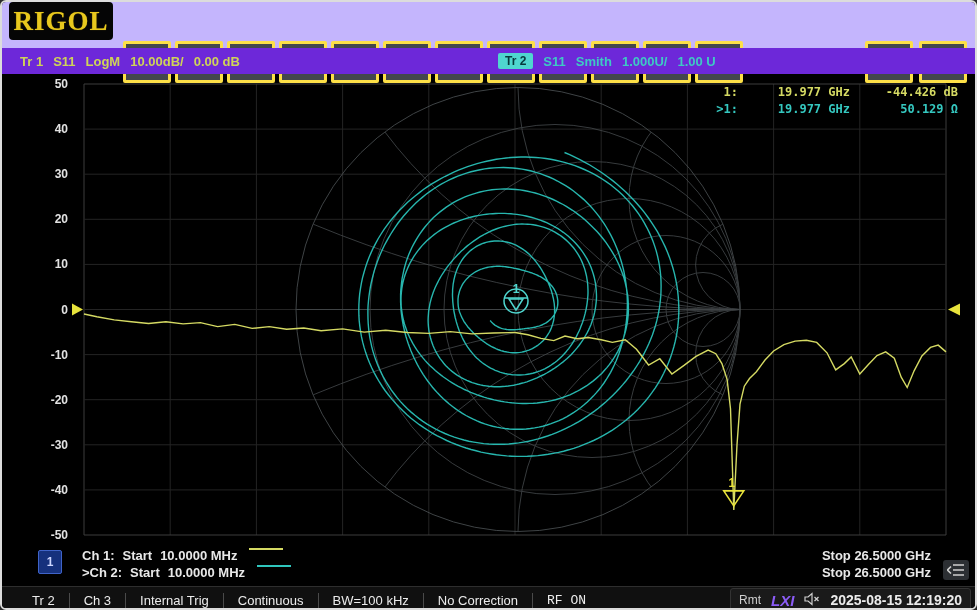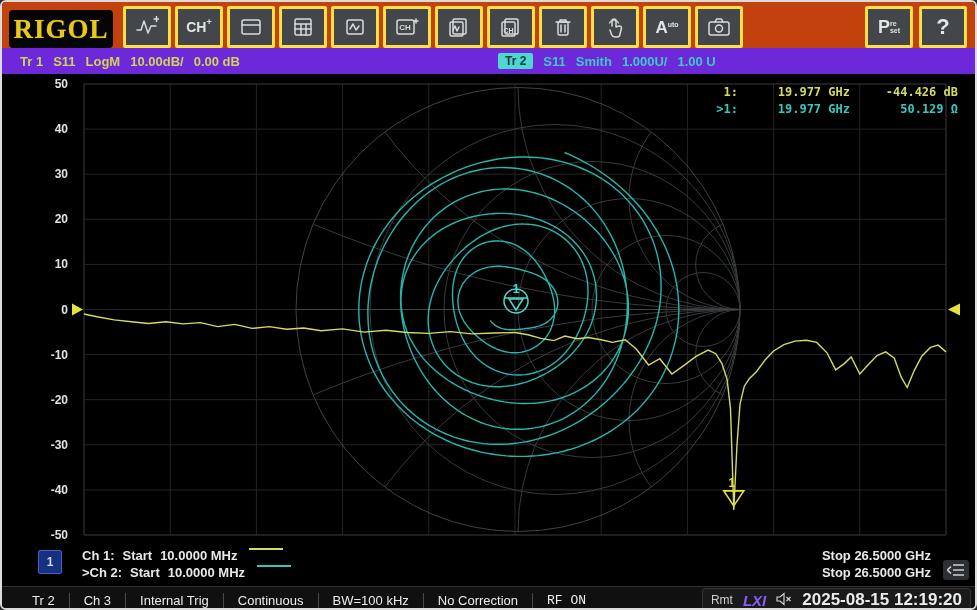--- a/index.html
+++ b/index.html
@@ -1,21 +1,21 @@
 <!DOCTYPE html>
 <html><head>
 <meta charset="utf-8">
 <style>
   html,body{margin:0;padding:0;background:#2b2b2b;}
   .screen{position:relative;width:977px;height:610px;background:#000;overflow:hidden;
           box-sizing:border-box;border:2px solid #dcdcdc;border-radius:6px;
           font-family:"Liberation Sans",sans-serif;}
   
-  .toolbar{position:absolute;left:0;top:0;width:100%;height:46px;background:#c2410c;
-           display:flex;align-items:flex-end;}
+  .toolbar{position:absolute;left:0;top:0;width:100%;height:46px;background:#c4b5fd;
+           display:flex;align-items:flex-start;}
   .logo{width:104px;height:38px;margin-left:7px;background:#050505;border-radius:4px;
         display:flex;align-items:center;justify-content:center;
         font-family:"Liberation Serif",serif;font-weight:bold;font-size:27px;
         color:#e8c81e;letter-spacing:1px;text-shadow:0 0 1px #7a6400;}
   .tb-group{display:flex;gap:4px;margin-left:10px;}
   .tb-btn{width:42px;height:36px;background:#43474c;border:3px solid #fde047;border-radius:2px;
           display:flex;align-items:center;justify-content:center;color:#d9dbdd;cursor:pointer;margin-top:39px;}
   .tb-btn svg{display:block;}
   .tb-txt{font-weight:bold;font-size:14px;color:#e3e5e7;display:flex;align-items:flex-start;line-height:1;}
   .tb-txt .sup{font-size:9px;margin-top:-2px;}
@@ -51,21 +51,21 @@
   
   .status-bar{position:absolute;left:0;top:584px;width:100%;height:26px;background:#101010;
               border-top:1px solid #2e2e2e;display:flex;align-items:center;font-size:13px;color:#ececec;}
   .sb-left{display:flex;align-items:center;margin-left:16px;}
   .sb-seg{padding:0 14px;border-right:1px solid #4a4a4a;cursor:pointer;white-space:nowrap;}
   .sb-seg:last-child{border-right:none;font-family:Liberation Mono, monospace;}
   .sb-right{margin-left:auto;display:flex;align-items:center;gap:10px;background:#1a1a1a;
             border:1px solid #333;border-radius:3px;height:22px;padding:0 8px;margin-right:4px;}
   .rmt{font-size:12px;color:#cfcfcf;}
   .lxi{font-style:italic;font-weight:bold;font-size:15px;color:#8b5cf6;}
-  .dt{font-size:17px;font-weight:bold;}
+  .dt{font-size:14px;font-weight:bold;}
 </style>
 </head>
 <body>
 
 <div class="screen">
 
   <div class="toolbar">
     <div class="logo">RIGOL</div>
     <div class="tb-group" id="tb-left">
         <div class="tb-btn">

